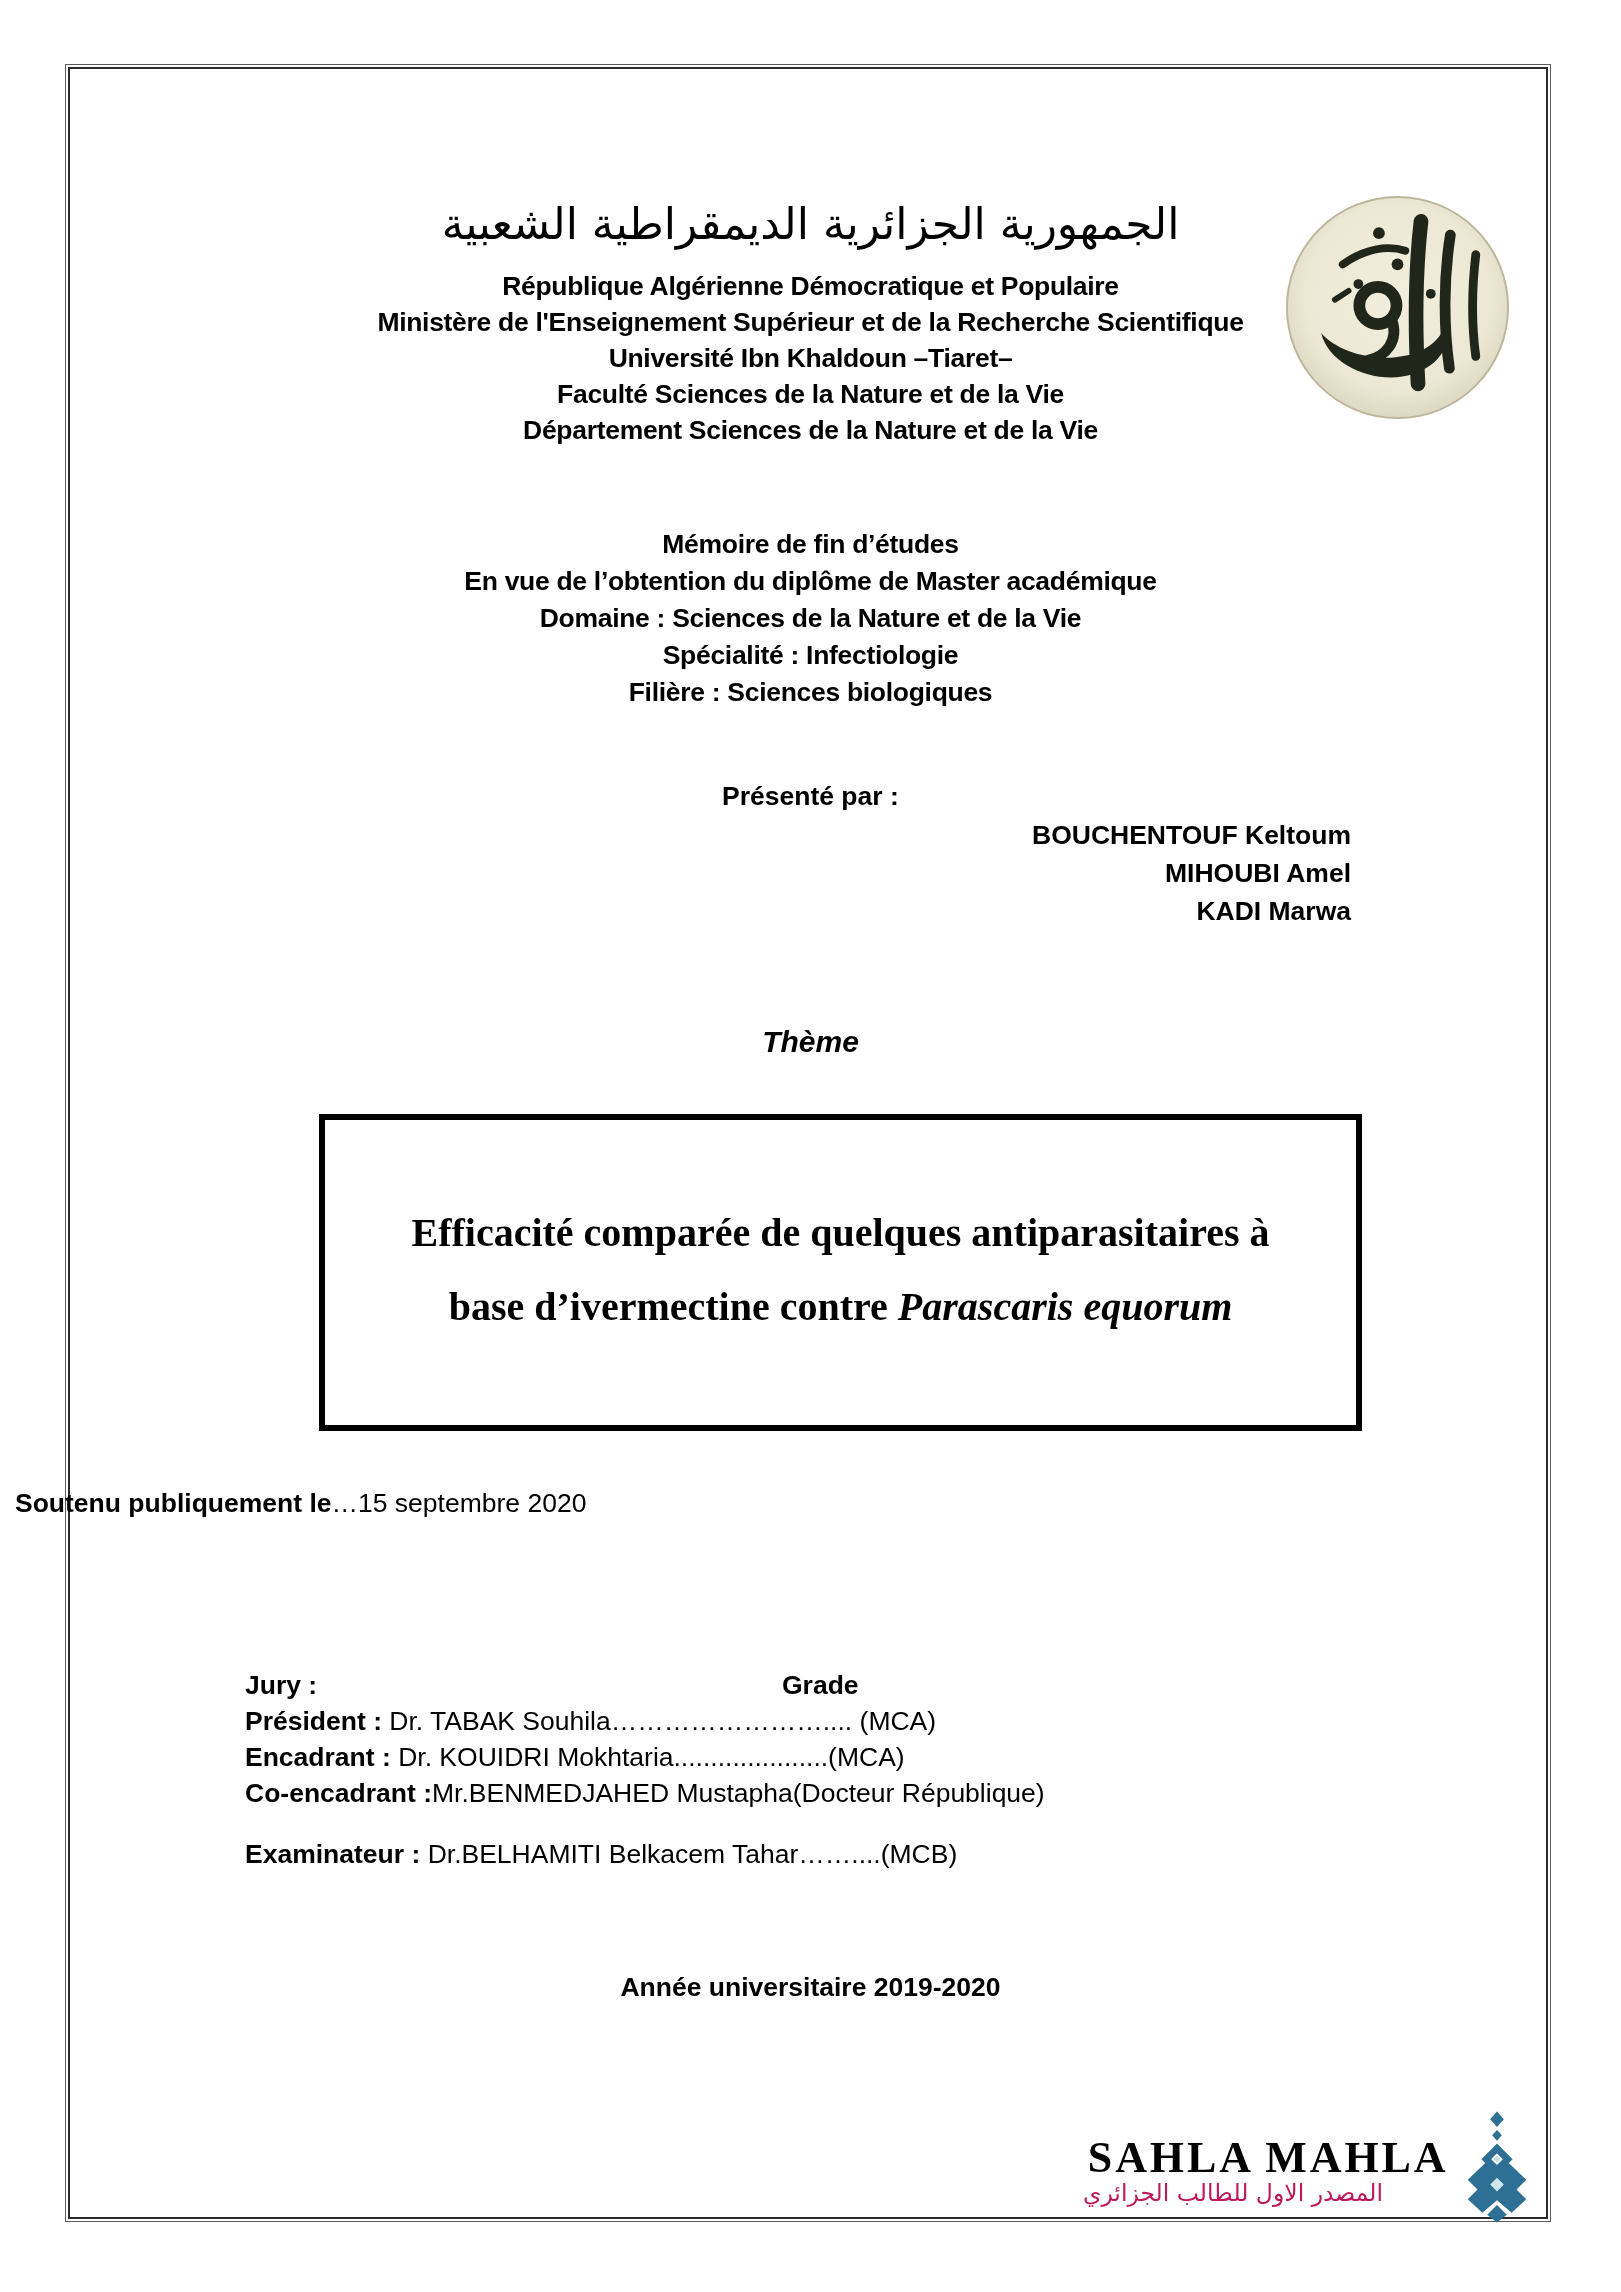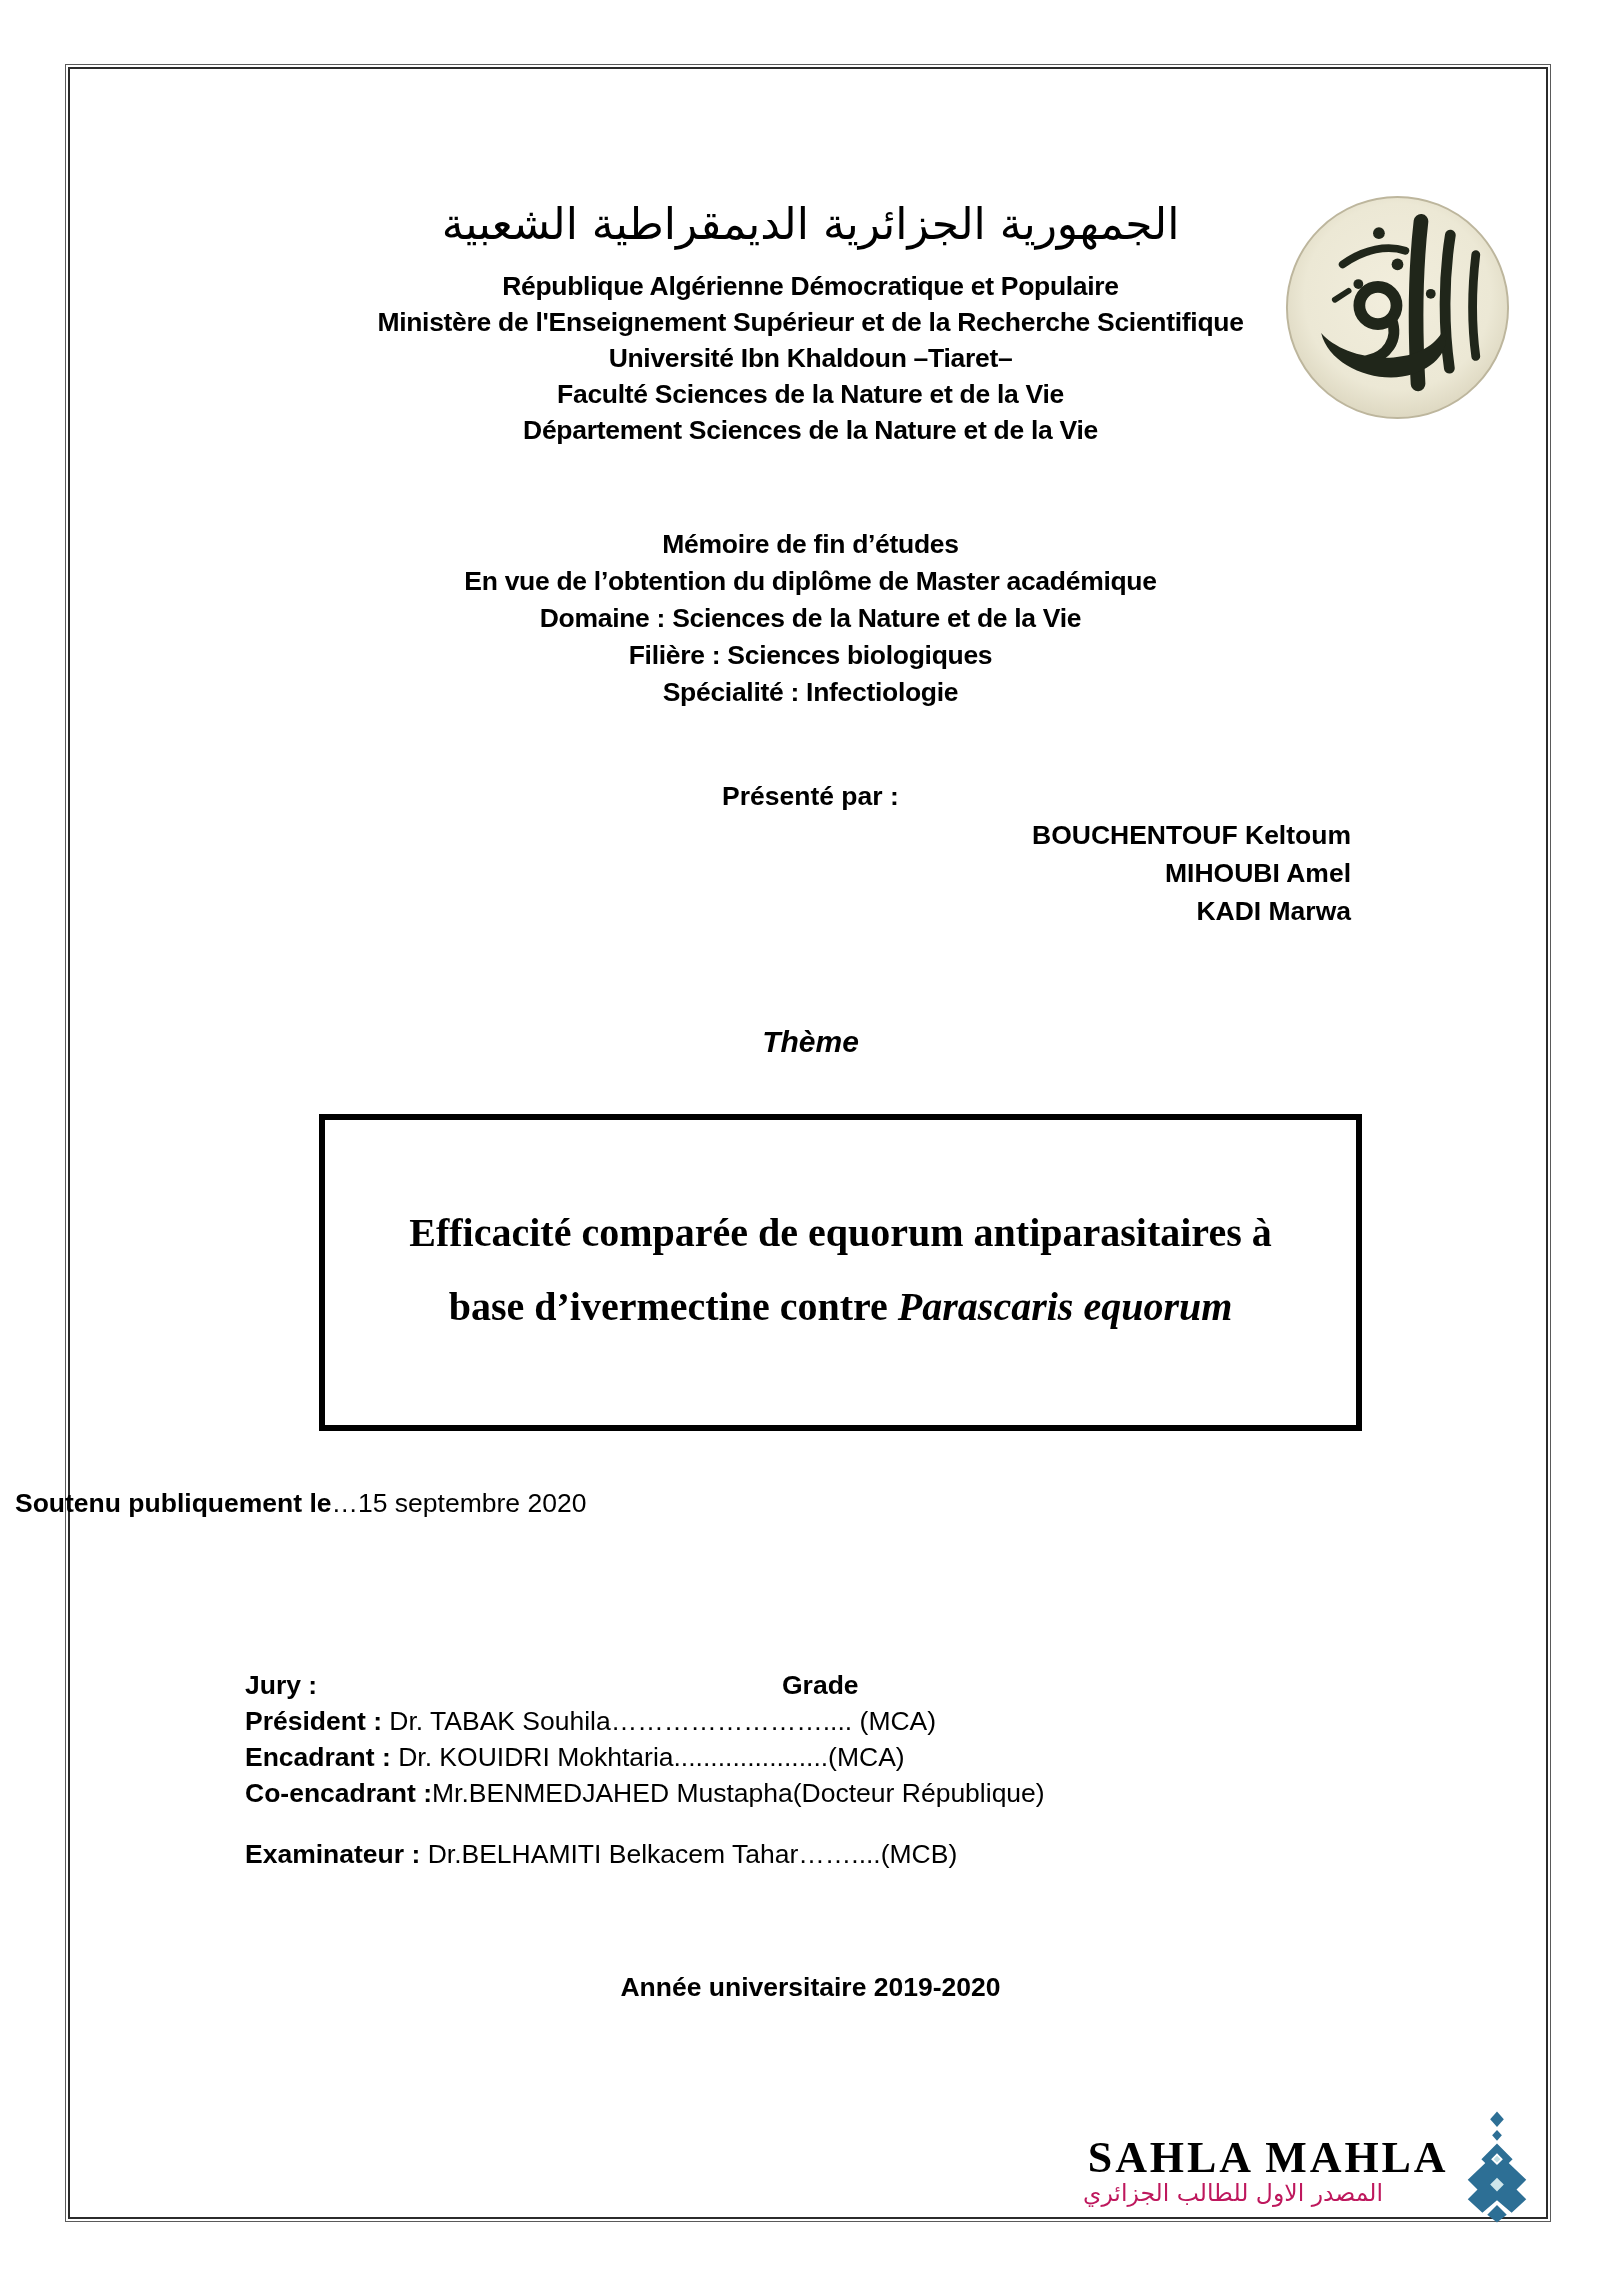--- a/index.html
+++ b/index.html
@@ -153,36 +153,36 @@
       <circle cx="116" cy="72" r="6"></circle>
       <circle cx="76" cy="92" r="5"></circle>
       <circle cx="150" cy="102" r="5"></circle>
     </g>
   </svg>
 
   <div class="degree-block">
     <div>Mémoire de fin d’études</div>
     <div>En vue de l’obtention du diplôme de Master académique</div>
     <div>Domaine : Sciences de la Nature et de la Vie</div>
+    <div>Spécialité : Infectiologie</div>
     <div>Filière : Sciences biologiques</div>
-    <div>Spécialité : Infectiologie</div>
   </div>
 
   <div class="presented-label">Présenté par :</div>
 
   <div class="authors">
     <div>BOUCHENTOUF Keltoum</div>
     <div>MIHOUBI Amel</div>
     <div>KADI Marwa</div>
   </div>
 
   <div class="theme-label">Thème</div>
 
   <div class="title-box">
-    <div>Efficacité comparée de equorum antiparasitaires à</div>
+    <div>Efficacité comparée de quelques antiparasitaires à</div>
     <div><span>base d’ivermectine contre </span><span class="lat">Parascaris equorum</span></div>
   </div>
 
   <div class="defense-line">
     <span class="b">Soutenu publiquement le</span><span>…15 septembre 2020</span>
   </div>
 
   <div class="jury-block">
     <div class="jury-header">
       <span>Jury :</span>

